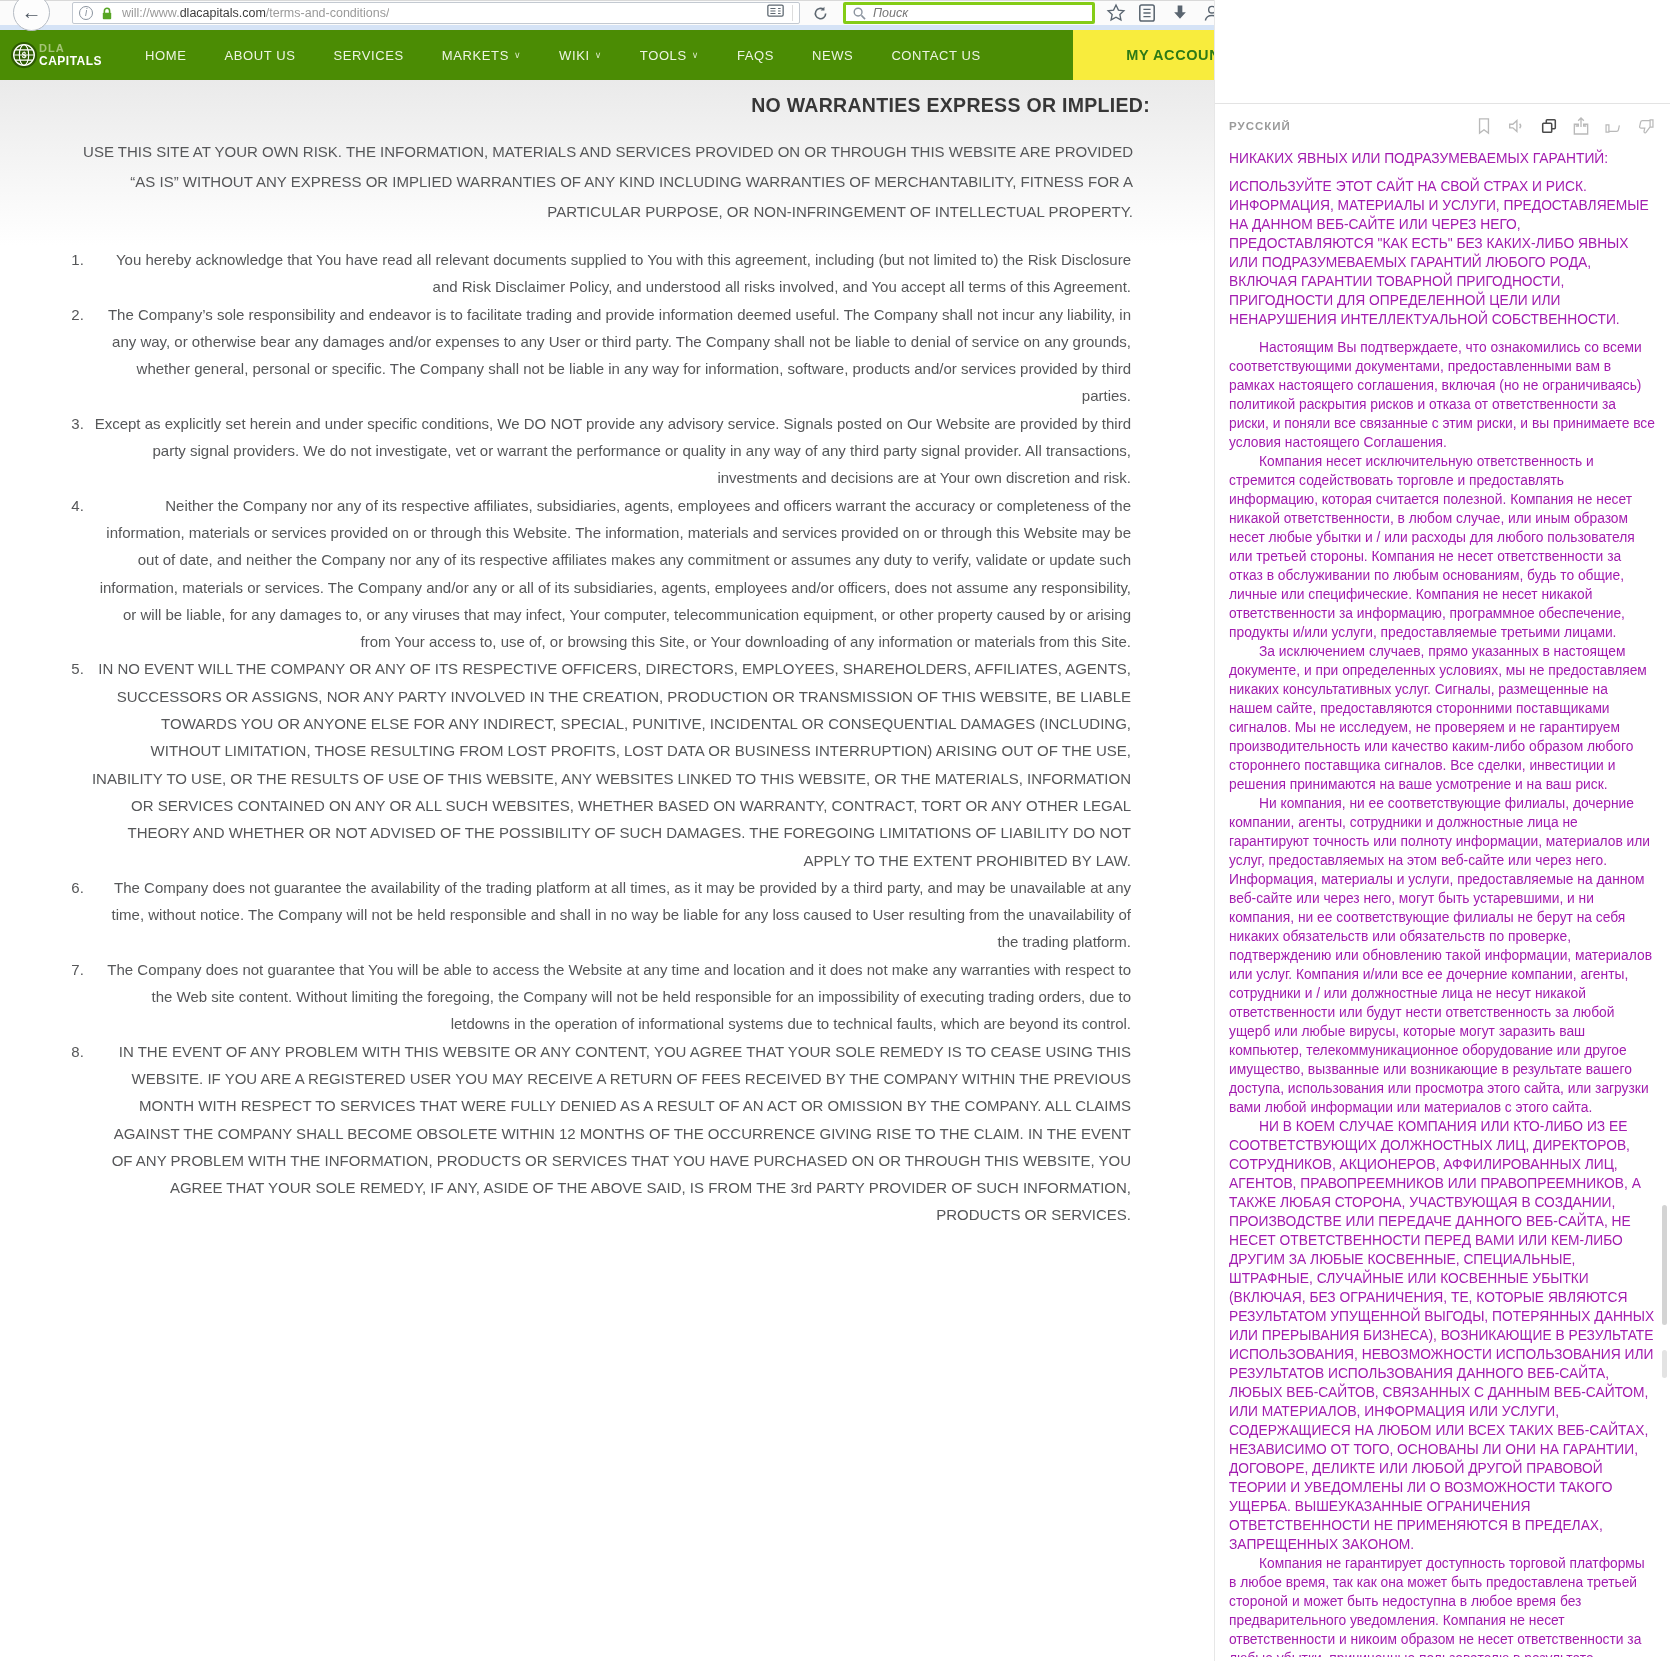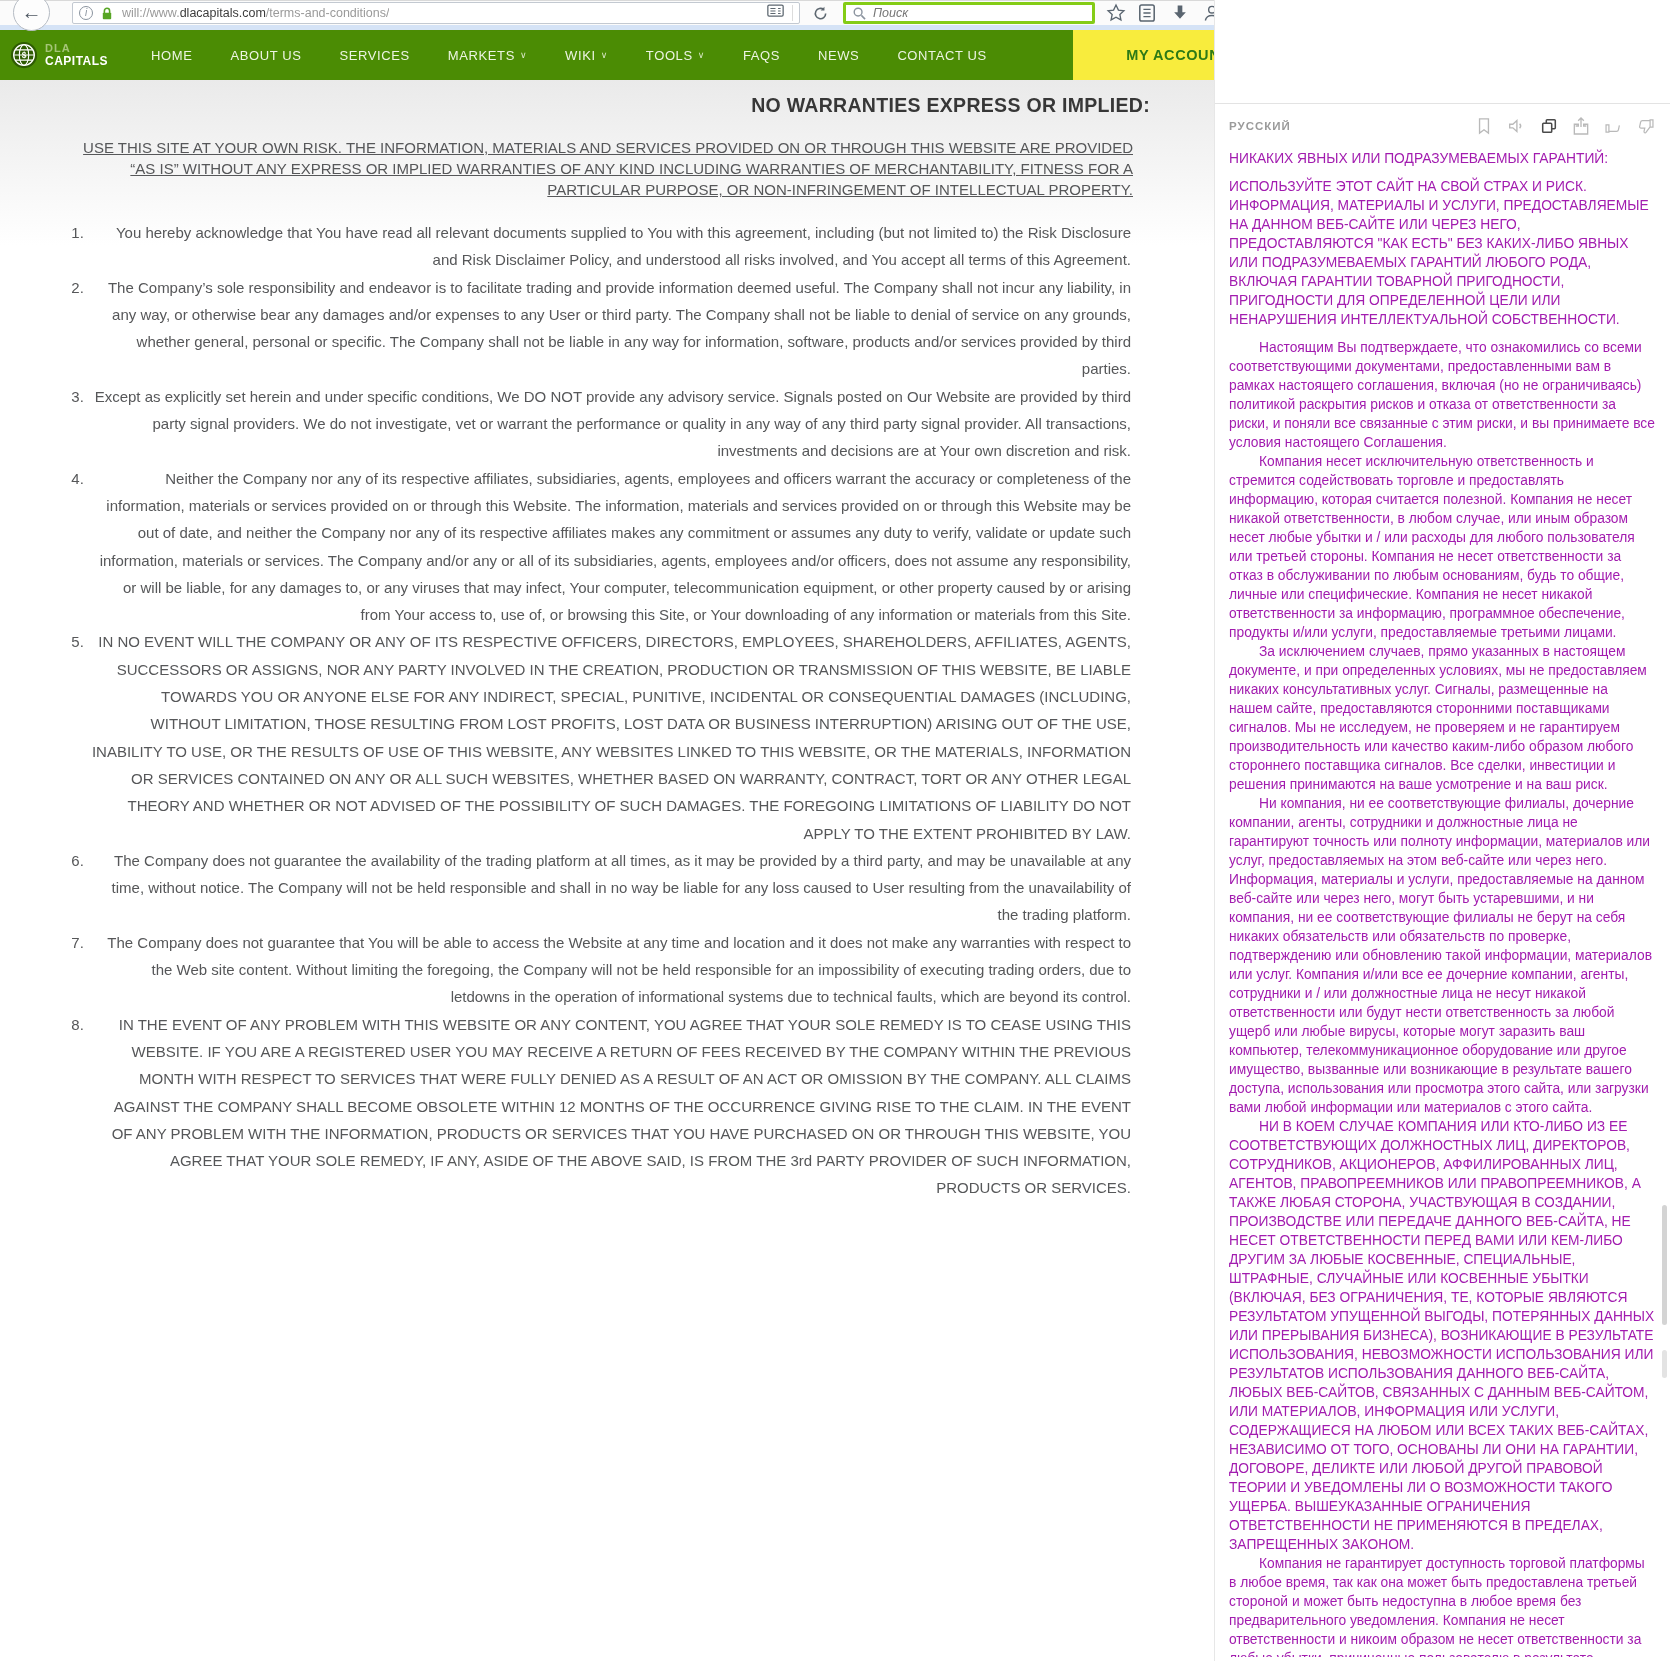--- a/index.html
+++ b/index.html
@@ -28,37 +28,37 @@
   .search-box { position:absolute; left:843px; top:1px; width:252px; height:22px; background:#fff;
     border:3px solid #84cc16; border-radius:2px; display:flex; align-items:center; padding:0 7px; }
   .search-box input { border:none; outline:none; width:190px; font-size:12.5px; font-style:italic;
     color:#9a9a9a; margin-left:7px; font-family:"Liberation Sans", sans-serif; background:transparent; }
   .tb-icon { position:absolute; top:2px; color:#5a6570; display:flex; align-items:center; justify-content:center; }
 
   
   .navbar { position:absolute; left:0; top:30px; width:1670px; height:50px;
     background:var(--nav-green, #4b8c04); display:flex; align-items:center; }
   .logo { display:flex; align-items:center; margin-left:9px; }
-  .logo-text { margin-left:6px; line-height:1; }
+  .logo-text { line-height:1; }
   .logo-top { font-size:11px; color:#a5c578; letter-spacing:1px; font-weight:bold; }
   .logo-bottom { font-size:12px; color:#ffffff; letter-spacing:0.5px; font-weight:bold; margin-top:1px; }
   .nav { display:flex; margin-left:24px; }
   .nav-item { color:#edf5e3; font-size:13px; letter-spacing:0.6px; padding:12px 19px; height:50px;
     display:flex; align-items:center; text-decoration:none; white-space:nowrap; }
   .chev { font-size:9px; margin-left:5px; color:#d9e8c6; }
   .account-btn { position:absolute; left:1073px; top:0; width:210px; height:50px;
     background:var(--accent-yellow, #f8ec3d); color:#2d7a16; font-weight:bold; font-size:14.5px;
     letter-spacing:0.6px; display:flex; align-items:center; justify-content:center; }
 
   
   .content { position:absolute; left:0; top:80px; width:1670px; height:1581px;
     background:linear-gradient(#eaeaea, #ffffff 165px); }
   .content-inner { padding:14px 0 0 55px; width:1150px;text-align:right; }
   .page-heading { font-size:19.5px; font-weight:bold; color:#373737; letter-spacing:0.3px; }
-  .intro { margin-top:20px; font-size:15px; line-height:21px; color:#565759; width:1078px;text-decoration:underline; }
+  .intro { margin-top:20px; font-size:15px; line-height:30px; color:#565759; width:1078px; }
   ol.terms { margin-top:19px; margin-left:0; padding-left:33px; width:1076px; }
   ol.terms li { font-size:15px; line-height:27.3px; color:#565759; padding-left:3px; }
 
   
   .panel { position:absolute; left:1214px; top:0; width:456px; height:1661px; background:#fff;
     border-left:1px solid #e7e7e7; z-index:5; }
   .panel-header { position:absolute; left:0; top:103px; width:456px; height:44px;
     border-top:1px solid #e3e3e3; display:flex; align-items:center; padding:0 16px 0 14px; }
   .panel-lang { font-size:11.5px; color:#9b9b9b; letter-spacing:1px; font-weight:bold; }
   .panel-icons { margin-left:auto; display:flex; align-items:center; gap:15px; }

